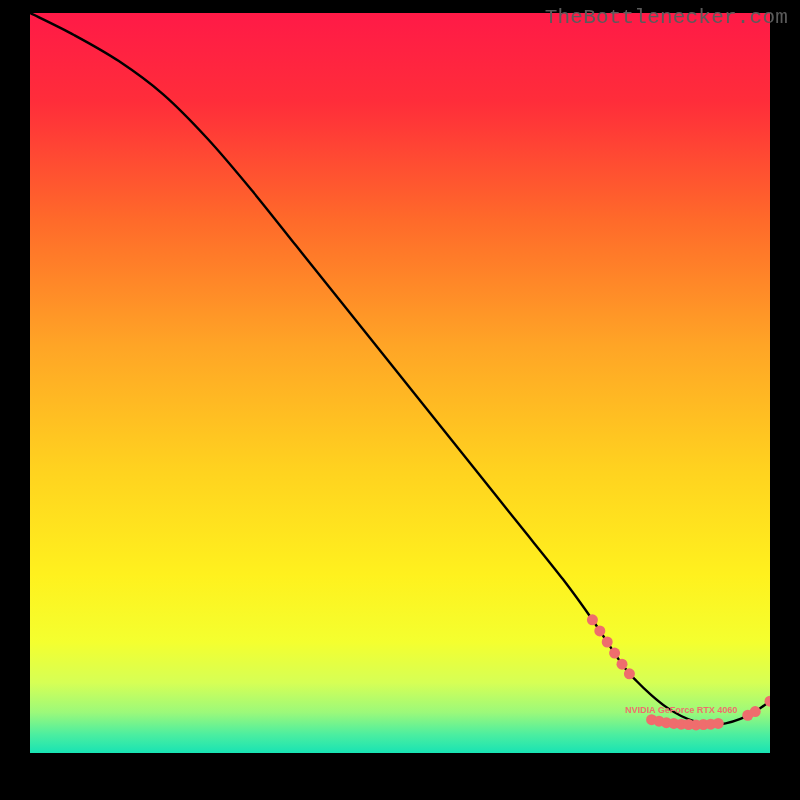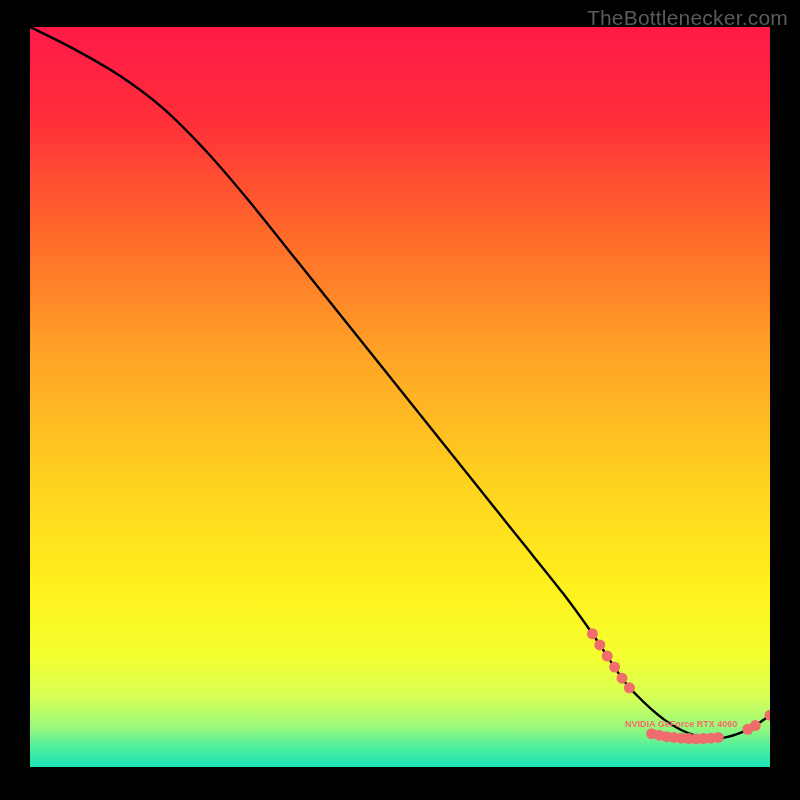--- a/index.html
+++ b/index.html
@@ -13,39 +13,40 @@
   }
   .stage {
     position: relative;
     width: 800px;
     height: 800px;
     background: #000;
   }
   .plot {
     position: absolute;
     left: 30px;
-    top: 27px;
+    top: 13px;
     width: 740px;
     height: 740px;
     text-align: center;
   }
   .plot svg {
     display: block;
     width: 740px;
     height: 740px;
   }
   .watermark {
     position: absolute;
     top: 6px;
     right: 12px;
     color: #5b5b5b;
     font-size: 21px;
     font-weight: 500;
     letter-spacing: 0.2px;
     user-select: none;
+    font-family: Liberation Mono, monospace;
   }
 </style>
 </head>
 <body>
 
 <div class="stage">
   <div class="plot">
     <svg viewBox="0 0 740 740">
       <defs>
         <linearGradient id="bg-grad" x1="0" y1="0" x2="0" y2="1">

